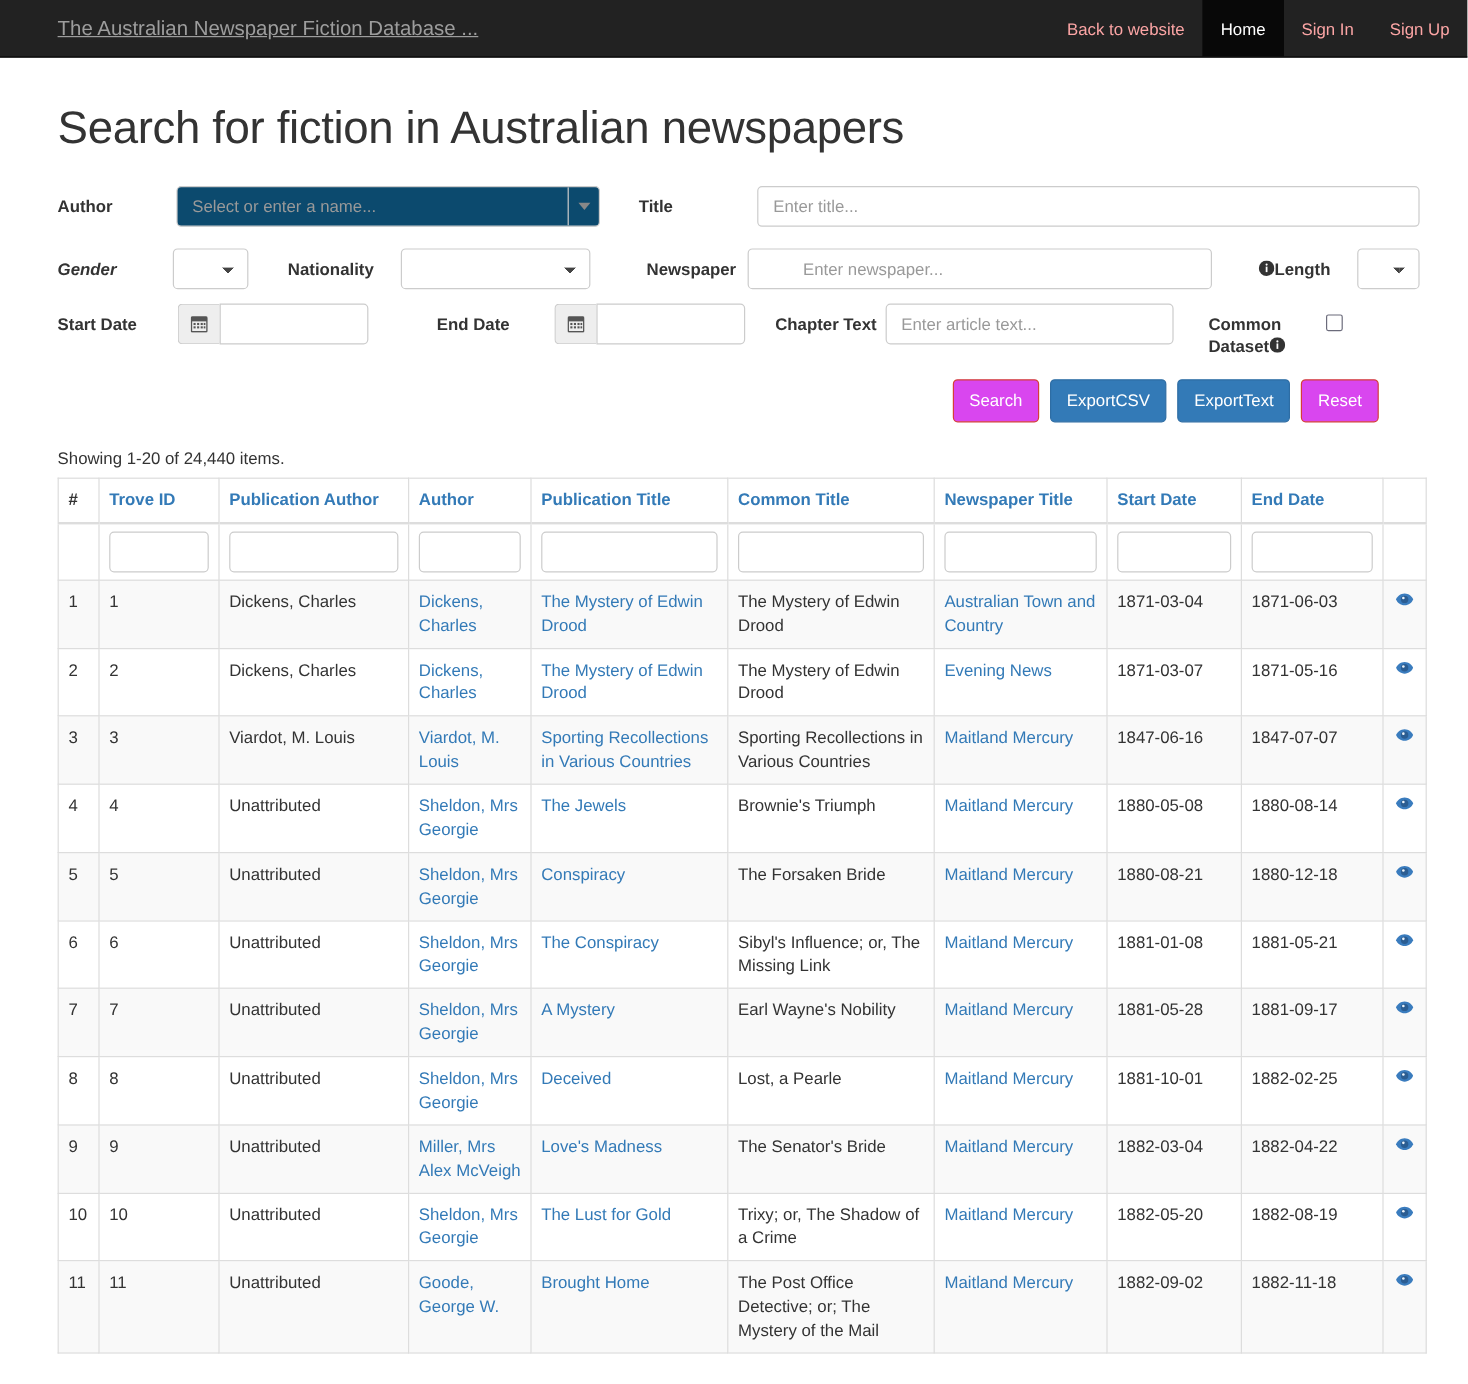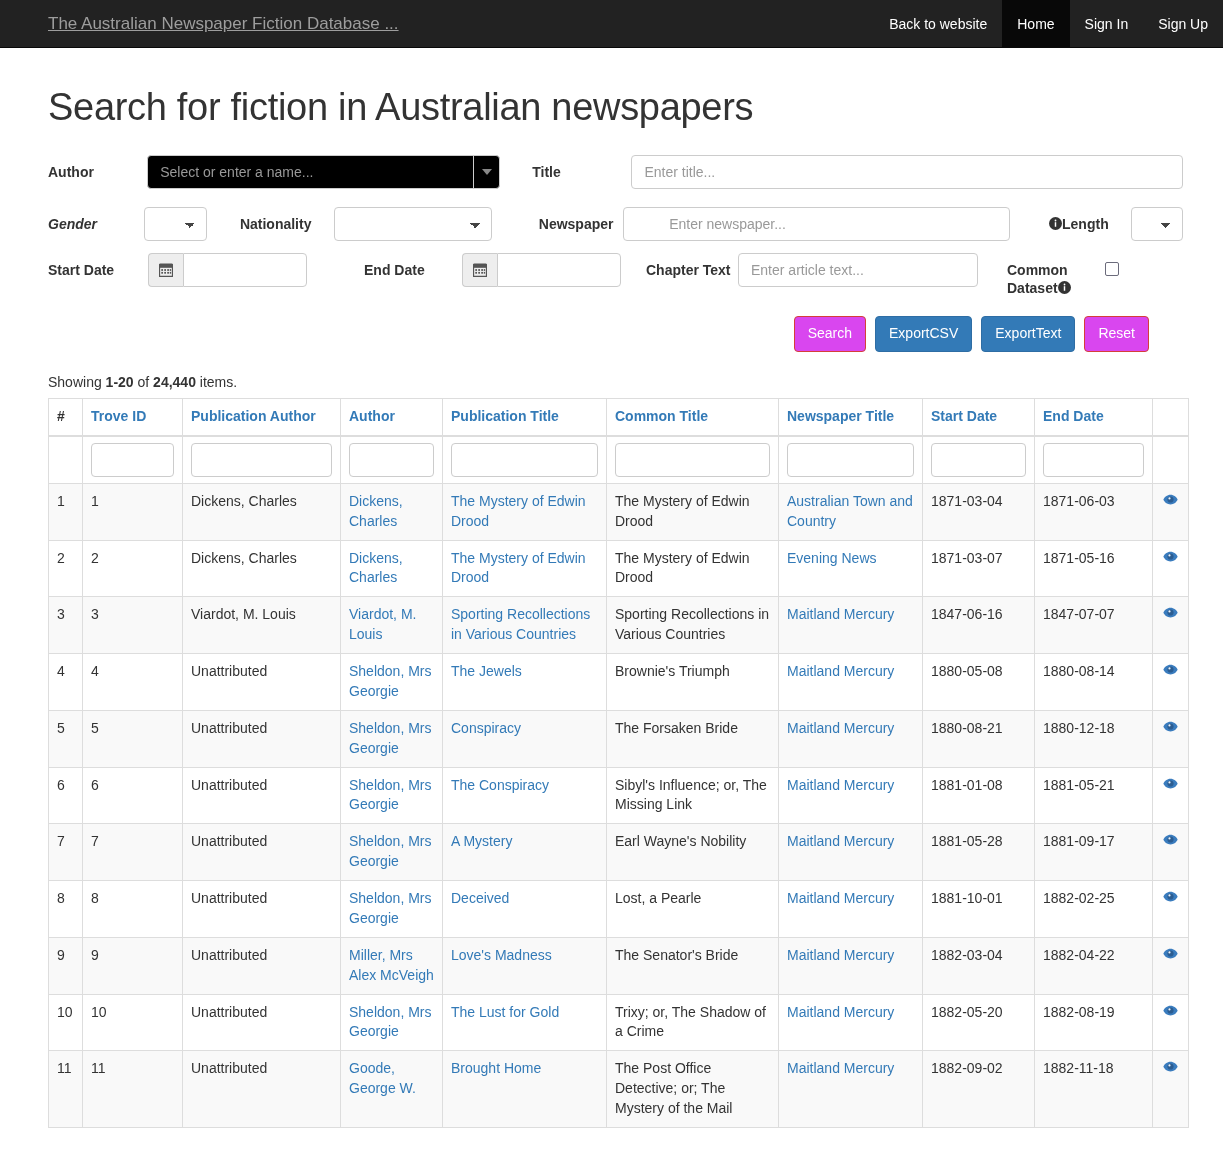--- a/index.html
+++ b/index.html
@@ -32,21 +32,21 @@
     color: #9d9d9d;
     font-size: 17px;
     line-height: 1;
     white-space: nowrap;
   }
   .navbar-right { display: flex; align-items: stretch; }
   .nav-link {
     display: flex;
     align-items: center;
     padding: 0 15px;
-    color: #ffffff;
+    color: #fca5a5;
     font-size: 14px;
     text-decoration: none;
     white-space: nowrap;
   }
   .nav-link.active { color: #ffffff; background: #080808; }
 
   
   .container { padding: 0 40px 0 48px; }
   .page-title {
     font-size: 38px;
@@ -80,21 +80,21 @@
   }
   .inp::placeholder { color: #999999; }
 
   
   .select2 {
     display: flex;
     width: 356px;
     height: 34px;
     border: 1px solid #cccccc;
     border-radius: 4px;
-    background: #000000;
+    background: #0c4a6e;
     overflow: hidden;
   }
   .select2 .s2-text {
     flex: 1;
     display: flex;
     align-items: center;
     padding: 0 12px;
     color: #999999;
     font-size: 14px;
   }
@@ -177,21 +177,21 @@
   }
   .btn-red { background: #d946ef; border-color: #d43f3a; }
   .btn-blue { background: #337ab7; border-color: #2e6da4; }
 
   
   .summary {
     font-size: 14px;
     color: #333;
     margin-bottom: 8px;
   }
-  .summary b { font-weight: bold; }
+  .summary b { font-weight: normal; }
 
   
   .grid-wrap { width: 1140px; }
   table.grid {
     width: 100%;
     border-collapse: collapse;
     border: 1px solid #dddddd;
     table-layout: fixed;
     font-size: 14px;
   }

